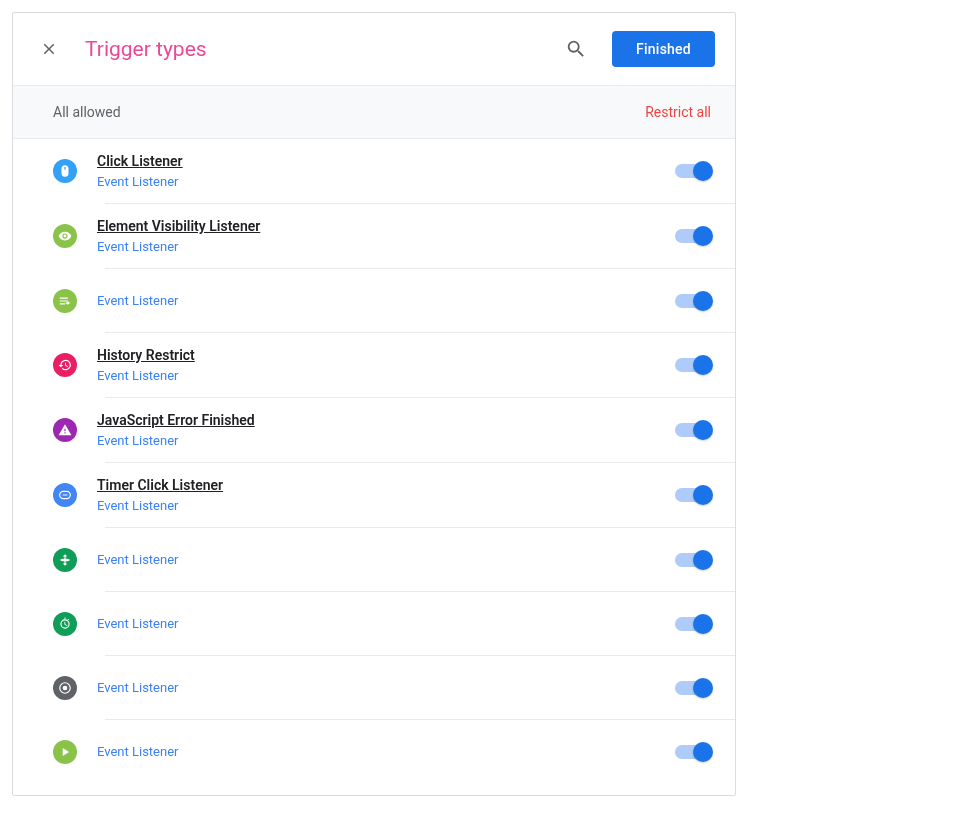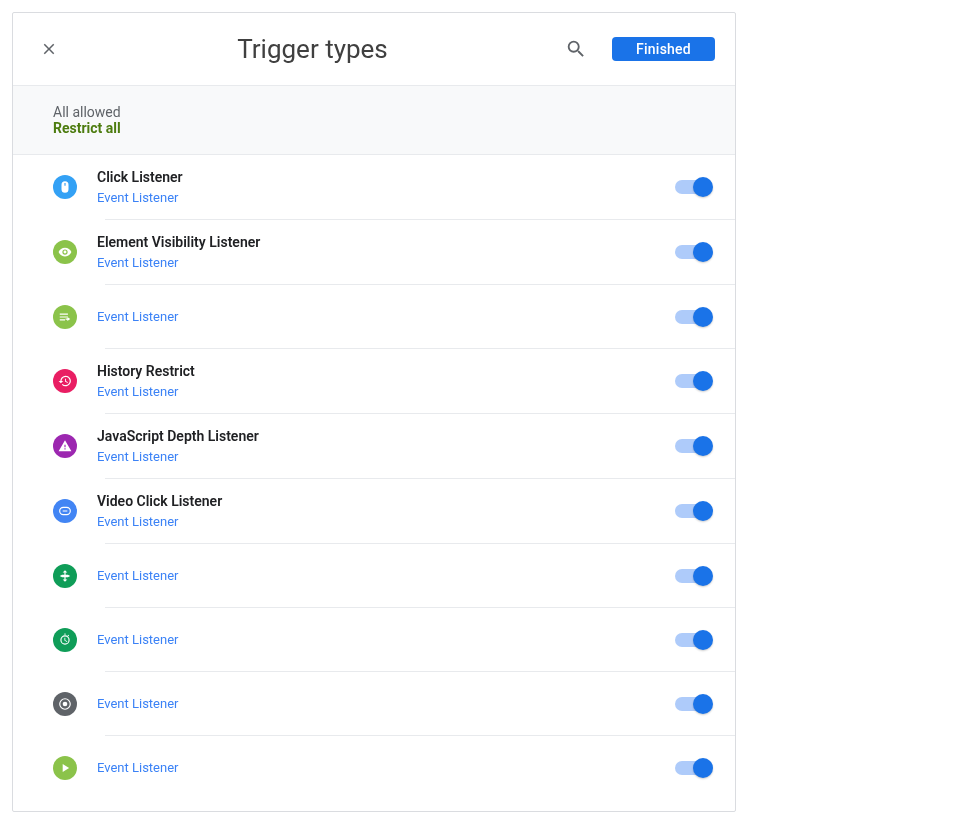--- a/index.html
+++ b/index.html
@@ -32,67 +32,66 @@
       height: 40px;
       display: flex;
       align-items: center;
       justify-content: center;
       cursor: pointer;
       color: #5f6368;
       font-size: 22px;
       border-radius: 50%;
     }
     .header-title {
-      font-size: 26px;
+      font-size: 21px;
       font-weight: 400;
-      color: #404040;
+      color: #ec4899;
       flex: 1;
-      text-align: center;
     }
     .search-btn {
       width: 40px;
       height: 40px;
       display: flex;
       align-items: center;
       justify-content: center;
       cursor: pointer;
       color: #5f6368;
       border-radius: 50%;
     }
     .finished-btn {
       background: #1a73e8;
       color: #fff;
       border: none;
       border-radius: 4px;
       padding: 0 24px;
-      height: 24px;
+      height: 36px;
       font-size: 14px;
       font-weight: 500;
       cursor: pointer;
       font-family: inherit;
       letter-spacing: 0.25px;
     }
     .subheader {
       display: flex;
+      align-items: center;
       justify-content: space-between;
       padding: 18px 24px 18px 40px;
       background: #f8f9fa;
       border-top: 1px solid #e8eaed;
       border-bottom: 1px solid #e8eaed;
-      flex-direction: column;
     }
     .subheader-left {
       font-size: 14px;
       color: #5f6368;
     }
     .restrict-link {
       font-size: 14px;
-      color: #4d7c0f;
-      cursor: pointer;
-      font-weight: 700;
+      color: #ef4444;
+      cursor: pointer;
+      font-weight: 400;
     }
     .list {
       padding: 0 0 12px 0;
     }
     .row {
       display: flex;
       align-items: center;
       padding: 12px 24px 12px 40px;
       gap: 20px;
       min-height: 63px;
@@ -121,20 +120,21 @@
       flex: 1;
       display: flex;
       flex-direction: column;
       gap: 2px;
     }
     .row-title {
       font-size: 14px;
       font-weight: 600;
       color: #202124;
       line-height: 20px;
+      text-decoration: underline;
     }
     .row-sub {
       font-size: 13px;
       color: #3b82f6;
       line-height: 18px;
     }
     .toggle {
       position: relative;
       width: 36px;
       height: 20px;
@@ -255,38 +255,38 @@
     </div>
     <div class="row-divider"></div>
 
     <div class="row">
       <div class="icon-circle" style="background:#9c27b0">
         <svg viewBox="0 0 24 24">
             <path d="M1 21h22L12 2 1 21zm12-3h-2v-2h2v2zm0-4h-2v-4h2v4z"></path>
           </svg>
       </div>
       <div class="row-text">
-        <div class="row-title">JavaScript Depth Listener</div>
+        <div class="row-title">JavaScript Error Finished</div>
         <div class="row-sub">Event Listener</div>
       </div>
       <div class="toggle">
         <div class="toggle-track"></div>
           <div class="toggle-knob"></div>
       </div>
     </div>
     <div class="row-divider"></div>
 
     <div class="row">
       <div class="icon-circle" style="background:#4285f4">
         <svg viewBox="0 0 24 24">
             <path d="M3.9 12a5.1 5.1 0 0 1 5.1-5.1h4v-2h-4a7.1 7.1 0 0 0 0 14.2h4v-2h-4A5.1 5.1 0 0 1 3.9 12zm4.1 1h8v-2H8v2zm7-8.1h-4v2h4a5.1 5.1 0 0 1 0 10.2h-4v2h4a7.1 7.1 0 0 0 0-14.2z"></path>
           </svg>
       </div>
       <div class="row-text">
-        <div class="row-title">Video Click Listener</div>
+        <div class="row-title">Timer Click Listener</div>
         <div class="row-sub">Event Listener</div>
       </div>
       <div class="toggle">
         <div class="toggle-track"></div>
           <div class="toggle-knob"></div>
       </div>
     </div>
     <div class="row-divider"></div>
 
     <div class="row">

